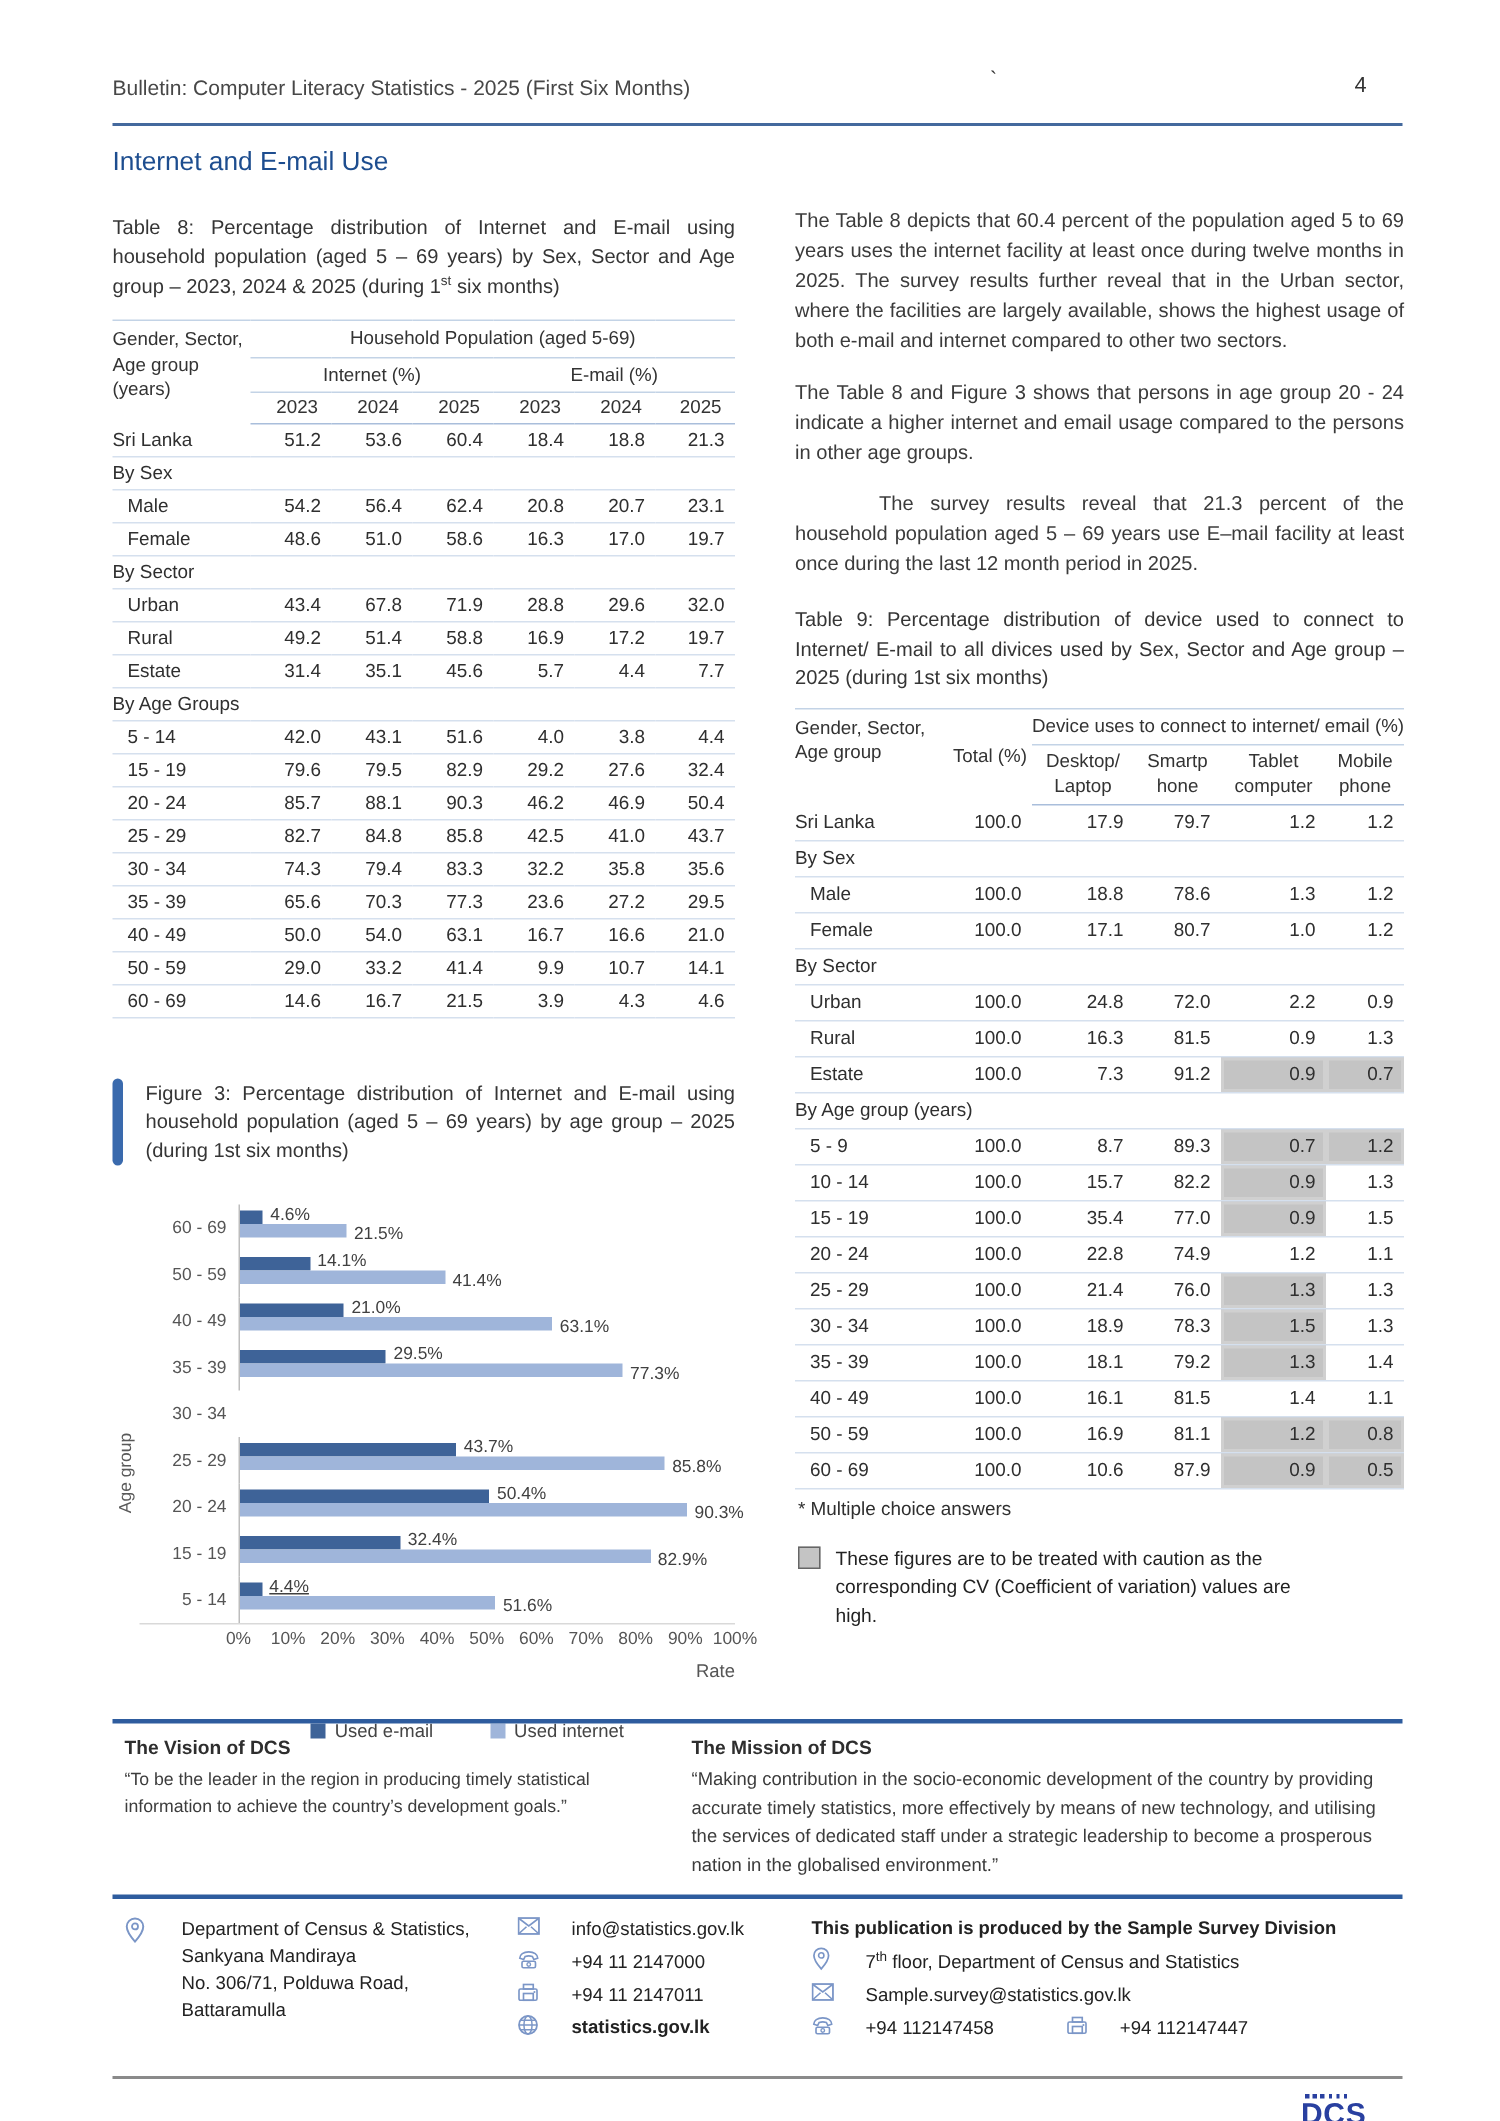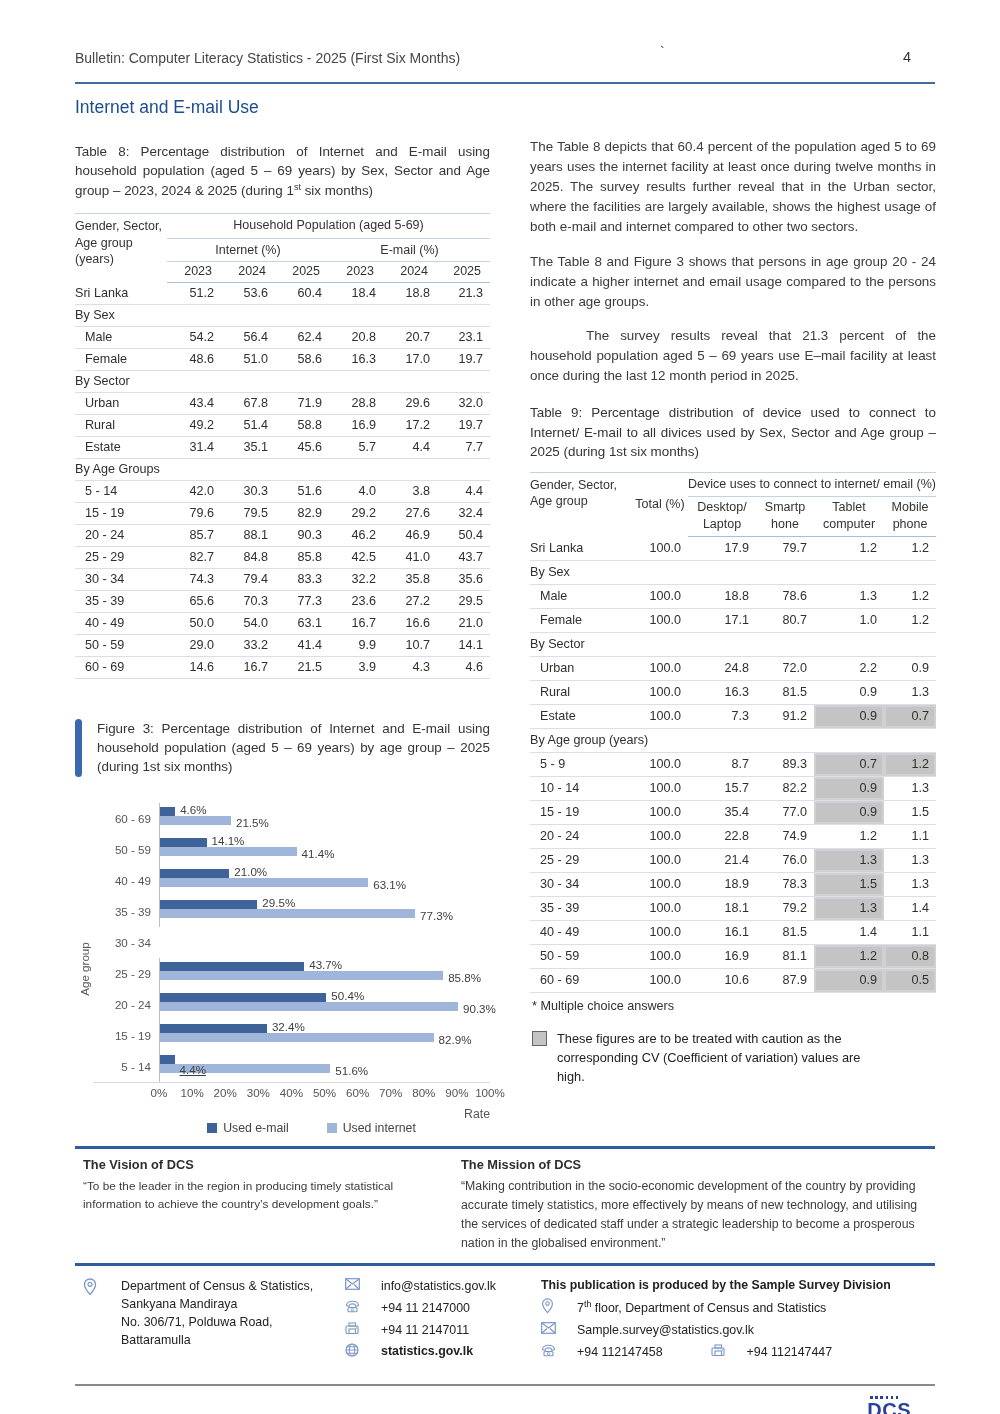--- a/index.html
+++ b/index.html
@@ -52,21 +52,21 @@
   .chart-main{flex:1;}
   .crow{display:flex;height:31px;}
   .crow .cat{width:58px;text-align:right;padding-right:8px;font-size:11.6px;color:#555;line-height:31px;}
   .crow .bars{flex:1;position:relative;border-left:1px solid #bdbdbd;}
   .bar{position:absolute;left:0;height:9px;}
   .blab{position:absolute;font-size:11.6px;color:#404040;white-space:nowrap;}
   .rows-wrap{border-bottom:1px solid #d9d9d9;}
   .axis{position:relative;height:17px;margin-left:66px;margin-top:3px;}
   .axis span{position:absolute;transform:translateX(-50%);font-size:11.6px;color:#555;}
   .xlab{margin-left:66px;text-align:right;font-size:12.3px;color:#555;margin-top:4px;}
-  .legend{display:flex;justify-content:center;gap:38px;margin-top:0;margin-left:40px;}
+  .legend{display:flex;justify-content:center;gap:38px;margin-top:26px;margin-left:40px;}
   .legend .li{display:flex;align-items:center;font-size:12.3px;color:#444;}
   .legend .sw{width:10px;height:10px;margin-right:6px;}
   
   .footer{position:absolute;left:75px;top:1146px;width:860px;}
   .f-rule{height:3px;background:#2e5c9e;}
   .vm{display:flex;padding:8px 0 10px 8px;}
   .vision{width:352px;padding-right:26px;}
   .mission{flex:1;}
   .vm h4{margin:0 0 5px 0;font-size:12.8px;font-weight:bold;color:#2e2e2e;}
   .vision .q{font-size:11.8px;line-height:1.55;color:#3c3c3c;}
@@ -195,21 +195,21 @@
             <td class="num">5.7</td>
             <td class="num">4.4</td>
             <td class="num">7.7</td>
           </tr>
           <tr>
             <td class="sec" colspan="7">By Age Groups</td>
           </tr>
           <tr>
             <td class="lbl ind">5 - 14</td>
             <td class="num">42.0</td>
-            <td class="num">30.3</td>
+            <td class="num">43.1</td>
             <td class="num">51.6</td>
             <td class="num">4.0</td>
             <td class="num">3.8</td>
             <td class="num">4.4</td>
           </tr>
           <tr>
             <td class="lbl ind">15 - 19</td>
             <td class="num">79.6</td>
             <td class="num">79.5</td>
             <td class="num">82.9</td>
@@ -358,21 +358,21 @@
                 <div class="bar" style="top: 13px; width: 82.9%; background: rgb(159, 181, 218);"></div>
                 <div class="blab" style="left: calc(32.4% + 5px); top: 0px;">32.4%</div>
                 <div class="blab" style="left: calc(82.9% + 5px); top: 13px;">82.9%</div>
               </div>
             </div>
             <div class="crow">
               <div class="cat">5 - 14</div>
               <div class="bars">
                 <div class="bar" style="top: 4px; width: 4.4%; background: rgb(62, 99, 152);"></div>
                 <div class="bar" style="top: 13px; width: 51.6%; background: rgb(159, 181, 218);"></div>
-                <div class="blab" style="left: calc(4.4% + 5px); top: 12px; text-decoration: underline;">4.4%</div>
+                <div class="blab" style="left: calc(4.4% + 5px); top: 0px; text-decoration: underline;">4.4%</div>
                 <div class="blab" style="left: calc(51.6% + 5px); top: 13px;">51.6%</div>
               </div>
             </div>
           </div>
         <div class="axis" id="chart-axis">
             <span style="left: 0%;">0%</span>
             <span style="left: 10%;">10%</span>
             <span style="left: 20%;">20%</span>
             <span style="left: 30%;">30%</span>
             <span style="left: 40%;">40%</span>

